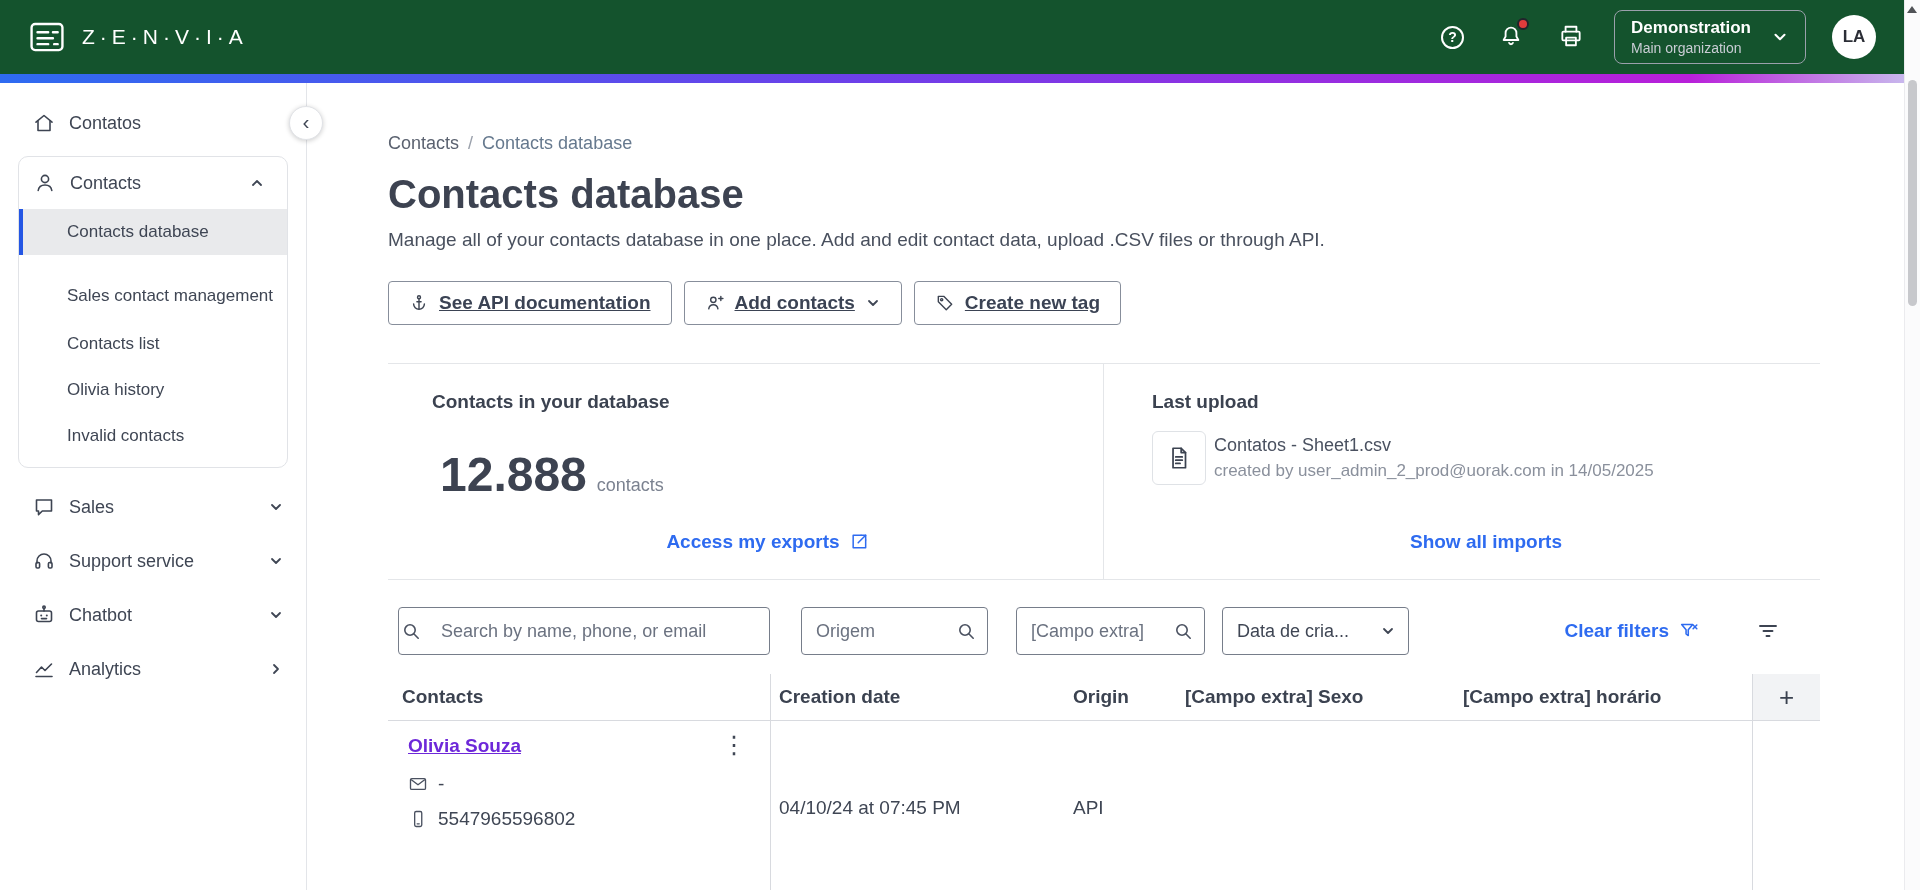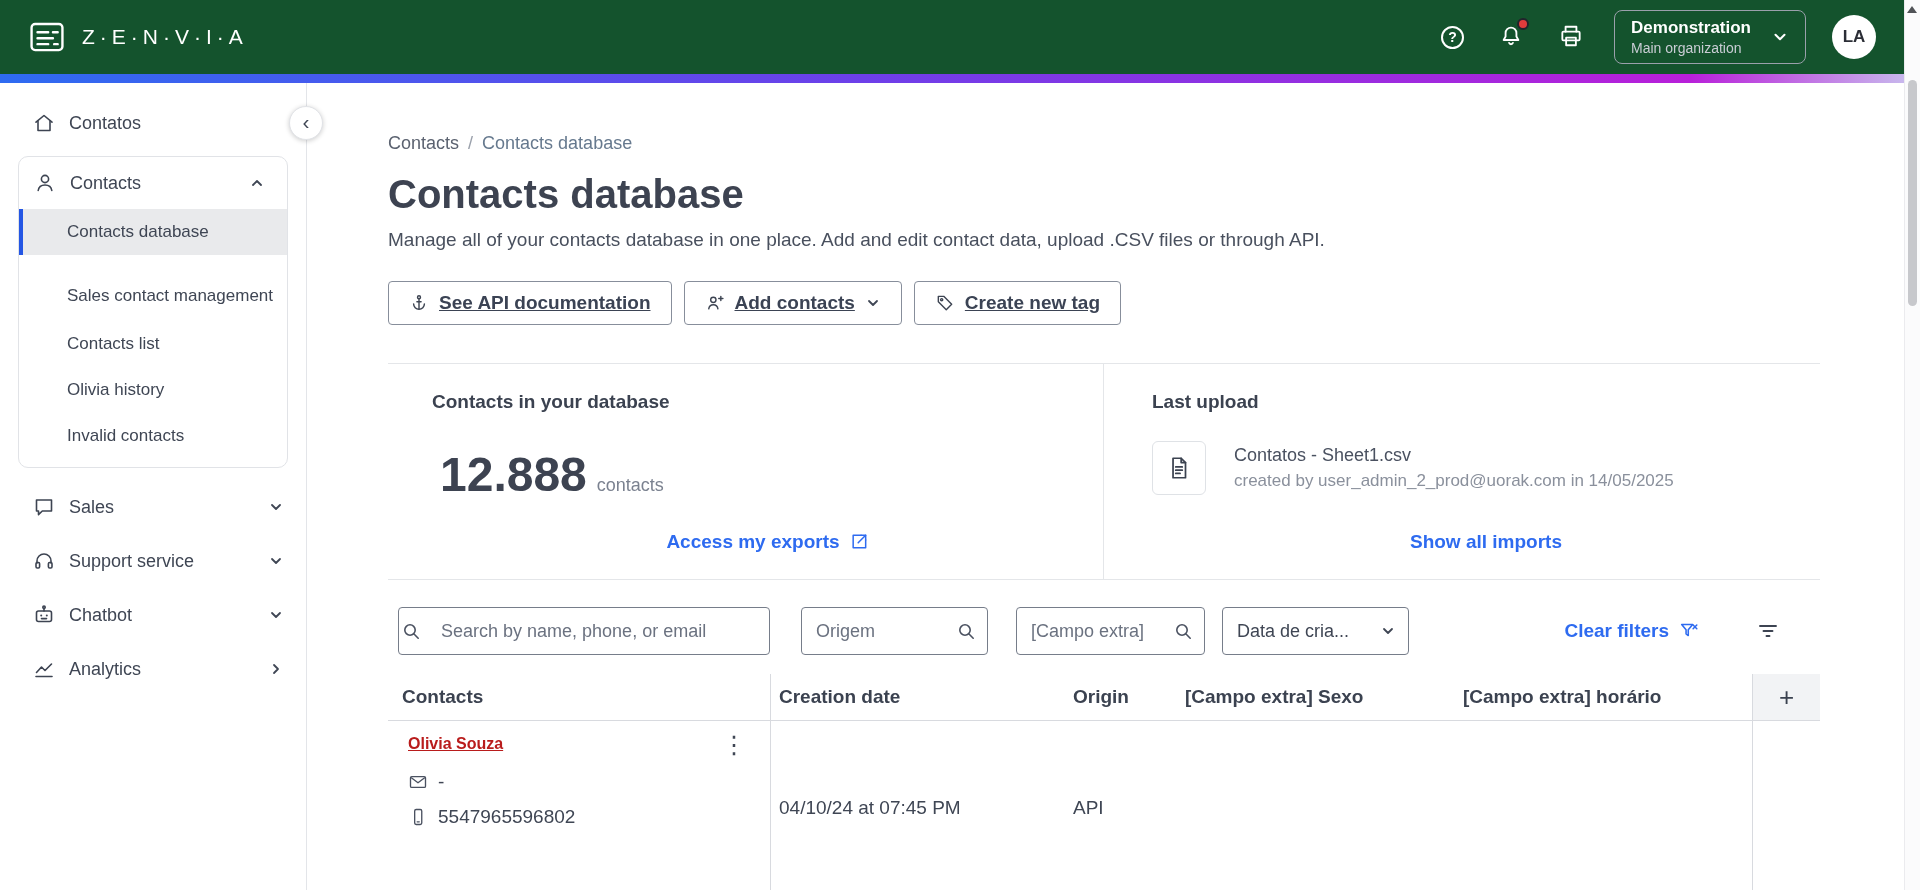--- a/index.html
+++ b/index.html
@@ -71,21 +71,21 @@
     border-bottom:1px solid #e4e6e9; height:217px; }
   .card { width:50%; display:flex; flex-direction:column; padding:27px 0 26px 44px; }
   .card.left { border-right:1px solid #e4e6e9; }
   .card.right { padding-left:48px; }
   .card-title { font-size:19px; font-weight:700; color:#3b4250; }
   .count-row { margin-top:34px; display:flex; align-items:baseline; gap:10px; padding-left:8px; }
   .count { font-size:48px; font-weight:700; color:#3d4351; }
   .count-unit { font-size:18px; color:#7b8290; }
   .card-link { margin-top:auto; align-self:center; display:inline-flex; align-items:center;
     gap:9px; color:#2e6bf0; font-weight:700; font-size:19px; cursor:pointer; }
-  .upload-row { margin-top:28px; display:flex; gap:28px; align-items:center; }
+  .upload-row { margin-top:18px; display:flex; gap:8px; align-items:center; }
   .file-box { width:54px; height:54px; border:1px solid #dfe2e6; border-radius:6px;
     display:flex; align-items:center; justify-content:center; color:#3b4250; }
   .file-name { font-size:18px; color:#4a5160; }
   .file-meta { margin-top:5px; font-size:17px; color:#8a909c; }
 
   
   .filters { margin-top:27px; display:flex; align-items:center; }
   .search-wrap { position:relative;padding-left:10px; }
   .filter-input { height:48px; border:1px solid #767d8a; border-radius:4px; font-size:18px;
     color:#3f4654; font-family:inherit; outline:none; background:#fff; }
@@ -114,21 +114,21 @@
   .th.c2 { padding-left:8px; } .th.c3 { padding-left:4px; }
   .th.c6 { background:#f2f3f5; border-left:1px solid #d8dadf; justify-content:center;
     font-size:26px; font-weight:400; cursor:pointer; }
   .trow { display:flex; min-height:200px; }
   .td { font-size:19px; color:#3f4654; }
   .td.c1 { border-right:1px solid #d8dadf; padding:14px 20px 0 20px; }
   .td.c2 { padding:76px 0 0 8px; }
   .td.c3 { padding:76px 0 0 4px; }
   .td.c6 { border-left:1px solid #d8dadf; }
   .name-row { display:flex; justify-content:space-between; align-items:flex-start; }
-  .contact-name { font-size:16px; font-weight:700; color:#b91c1c; text-decoration:underline; cursor:pointer; }
+  .contact-name { font-size:19px; font-weight:700; color:#6d28d9; text-decoration:underline; cursor:pointer; }
   .kebab { font-size:24px; color:#3f4654; cursor:pointer; line-height:20px; padding:0 4px; }
   .contact-line { display:flex; align-items:center; gap:10px; margin-top:13px; }
   .contact-line.first { margin-top:16px; }
   .cell-icon { display:flex; color:#4a5160; }
 
   
   .scrollbar { position:fixed; top:0; right:0; width:16px; height:890px; background:#fbfbfc;
     border-left:1px solid #ebebee; z-index:50; }
   .sb-up { position:absolute; top:6px; left:2px; width:0; height:0;
     border-left:5px solid transparent; border-right:5px solid transparent;

